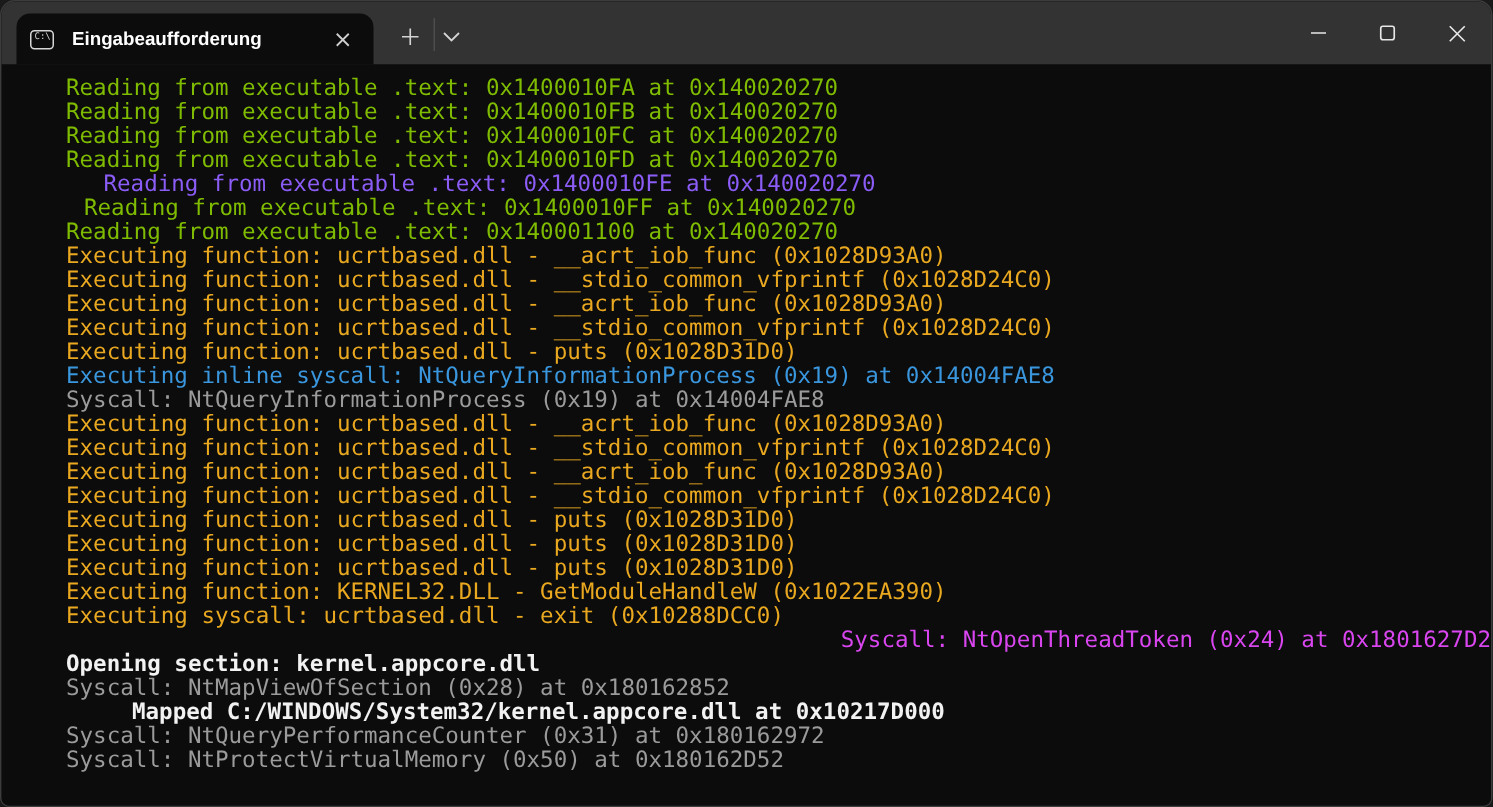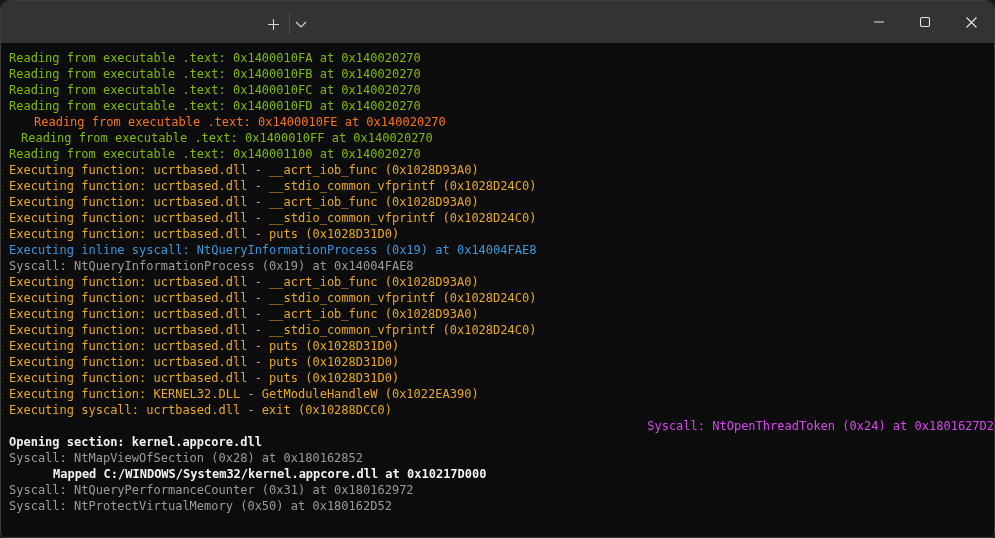--- a/index.html
+++ b/index.html
@@ -50,31 +50,41 @@
   }
   svg.glyph { display:block; }
 
   
   .terminal {
     position:relative; width:100%; height:496px; background:#0c0c0c;
     padding:7px 0 0 8px; overflow:hidden;
   }
   .term-line {
     font-family:"DejaVu Sans Mono", monospace;
-    font-size:12px; line-height:16px; white-space:pre;
+    font-size:15px; line-height:16px; white-space:pre;
     letter-spacing:0;
+    margin-left:35px;
   }
 </style>
 </head>
 <body>
 
 <div class="window">
 
   <div class="titlebar">
 
+    <div class="tab">
+      <div class="tab-cmd-icon">C:\</div>
+      <div class="tab-label">Eingabeaufforderung</div>
+      <div class="tab-close">
+        <svg class="glyph" width="11" height="11" viewBox="0 0 11 11">
+          <path d="M1.5 1.5 L9.5 9.5 M9.5 1.5 L1.5 9.5" stroke="#cfcfcf" stroke-width="1.2" fill="none"></path>
+        </svg>
+      </div>
+    </div>
 
     <div class="bar-btn new-tab-btn">
       <svg class="glyph" width="13" height="13" viewBox="0 0 13 13">
         <path d="M6.5 1 V12 M1 6.5 H12" stroke="#d4d4d4" stroke-width="1.1" fill="none"></path>
       </svg>
     </div>
 
     <div class="bar-sep"></div>
 
     <div class="bar-btn dropdown-btn">
@@ -101,21 +111,21 @@
       </div>
     </div>
   </div>
 
   <div class="terminal">
     <div>
         <div class="term-line" style="color: rgb(127, 188, 0);">Reading from executable .text: 0x1400010FA at 0x140020270</div>
         <div class="term-line" style="color: rgb(127, 188, 0);">Reading from executable .text: 0x1400010FB at 0x140020270</div>
         <div class="term-line" style="color: rgb(127, 188, 0);">Reading from executable .text: 0x1400010FC at 0x140020270</div>
         <div class="term-line" style="color: rgb(127, 188, 0);">Reading from executable .text: 0x1400010FD at 0x140020270</div>
-        <div class="term-line" style="color: #f97316; padding-left: 25px;">Reading from executable .text: 0x1400010FE at 0x140020270</div>
+        <div class="term-line" style="color: #8b5cf6; padding-left: 25px;">Reading from executable .text: 0x1400010FE at 0x140020270</div>
         <div class="term-line" style="color: rgb(127, 188, 0); padding-left: 12px;">Reading from executable .text: 0x1400010FF at 0x140020270</div>
         <div class="term-line" style="color: rgb(127, 188, 0);">Reading from executable .text: 0x140001100 at 0x140020270</div>
         <div class="term-line" style="color: rgb(233, 168, 32);">Executing function: ucrtbased.dll - __acrt_iob_func (0x1028D93A0)</div>
         <div class="term-line" style="color: rgb(233, 168, 32);">Executing function: ucrtbased.dll - __stdio_common_vfprintf (0x1028D24C0)</div>
         <div class="term-line" style="color: rgb(233, 168, 32);">Executing function: ucrtbased.dll - __acrt_iob_func (0x1028D93A0)</div>
         <div class="term-line" style="color: rgb(233, 168, 32);">Executing function: ucrtbased.dll - __stdio_common_vfprintf (0x1028D24C0)</div>
         <div class="term-line" style="color: rgb(233, 168, 32);">Executing function: ucrtbased.dll - puts (0x1028D31D0)</div>
         <div class="term-line" style="color: rgb(58, 150, 221);">Executing inline syscall: NtQueryInformationProcess (0x19) at 0x14004FAE8</div>
         <div class="term-line" style="color: rgb(155, 155, 155);">Syscall: NtQueryInformationProcess (0x19) at 0x14004FAE8</div>
         <div class="term-line" style="color: rgb(233, 168, 32);">Executing function: ucrtbased.dll - __acrt_iob_func (0x1028D93A0)</div>

